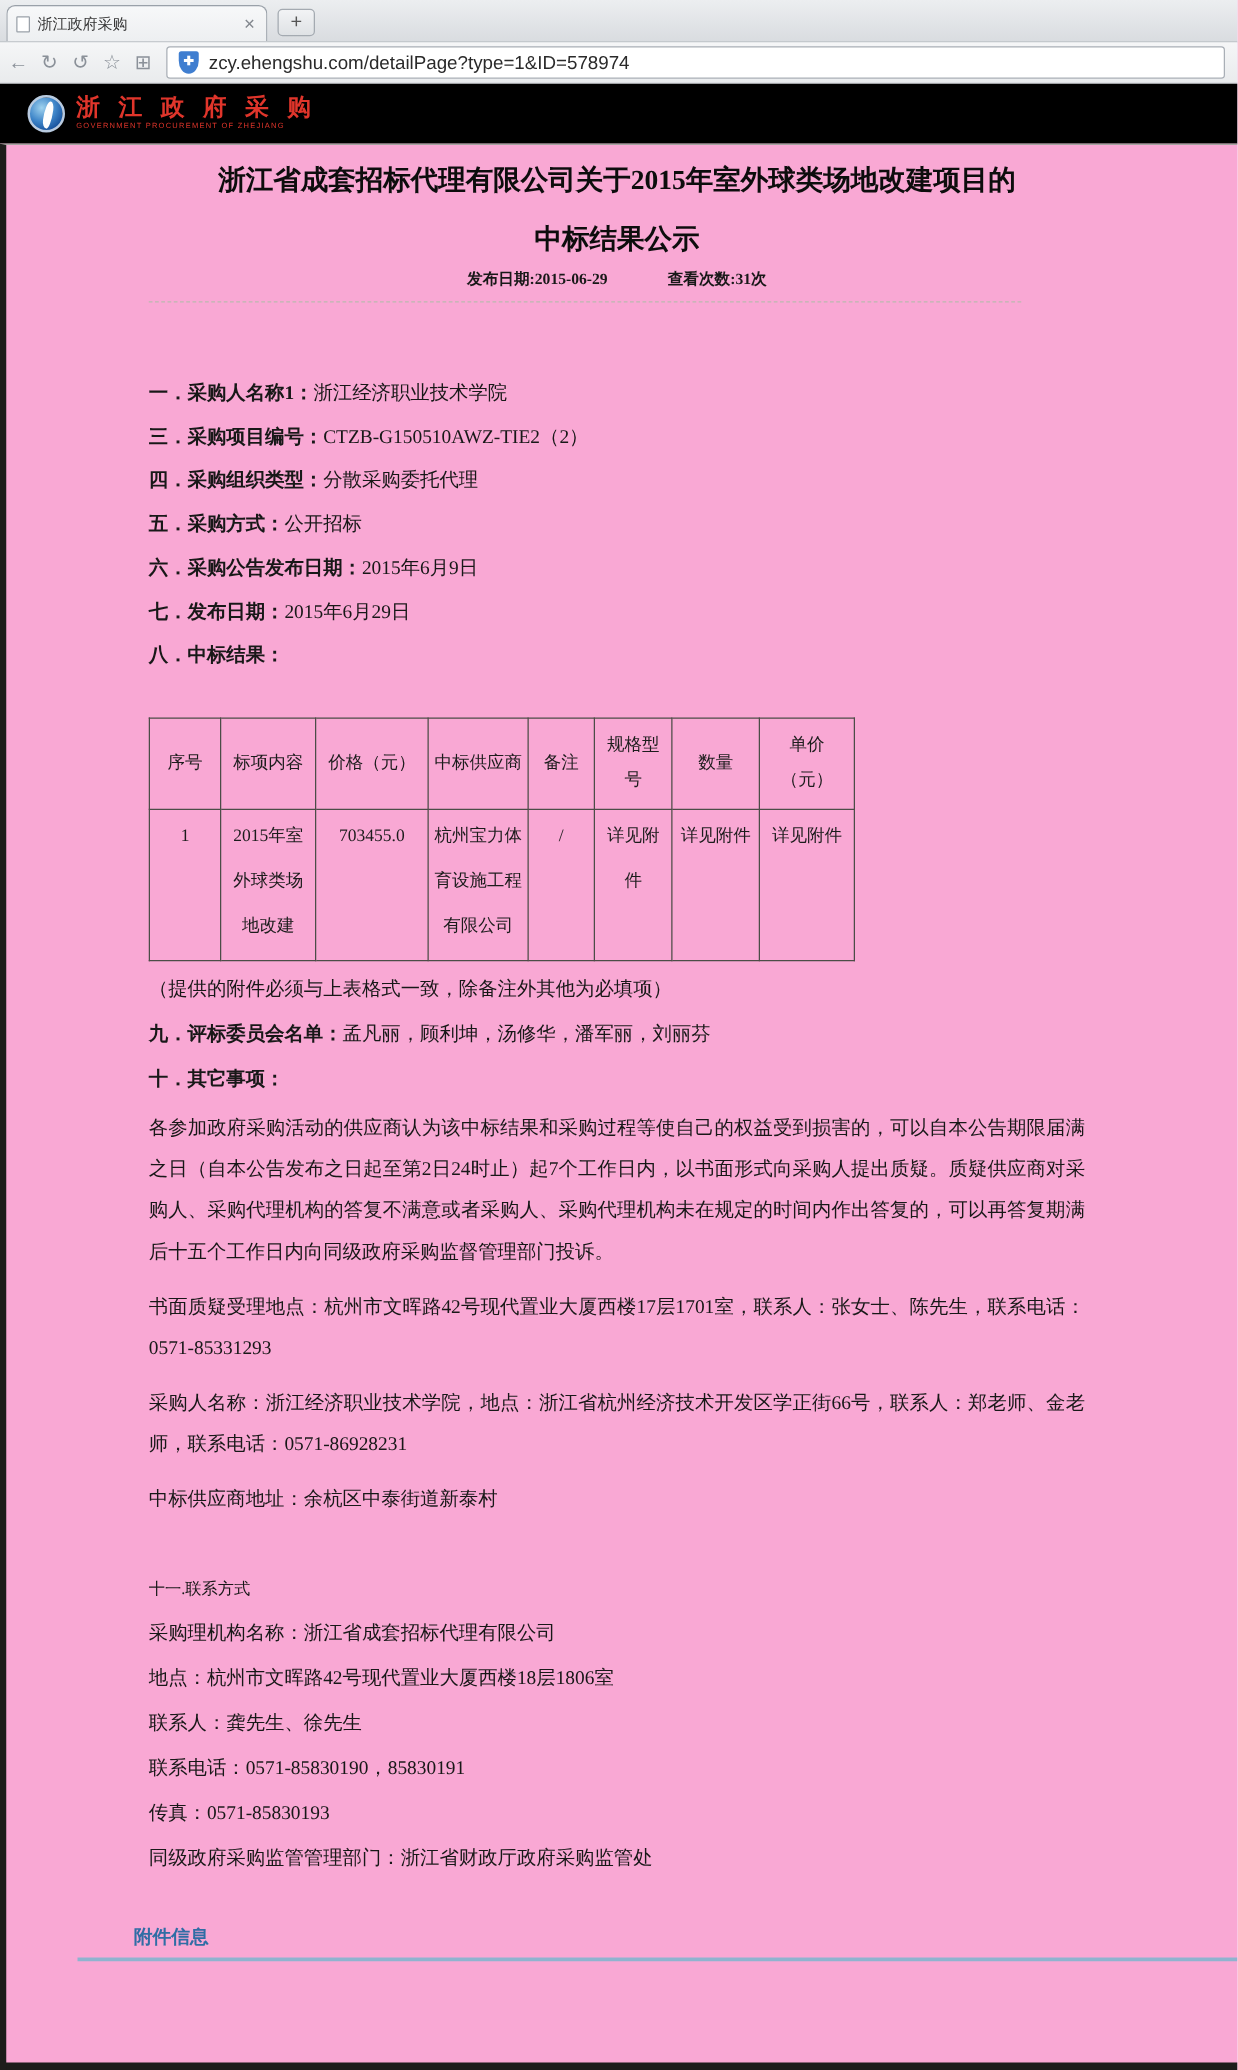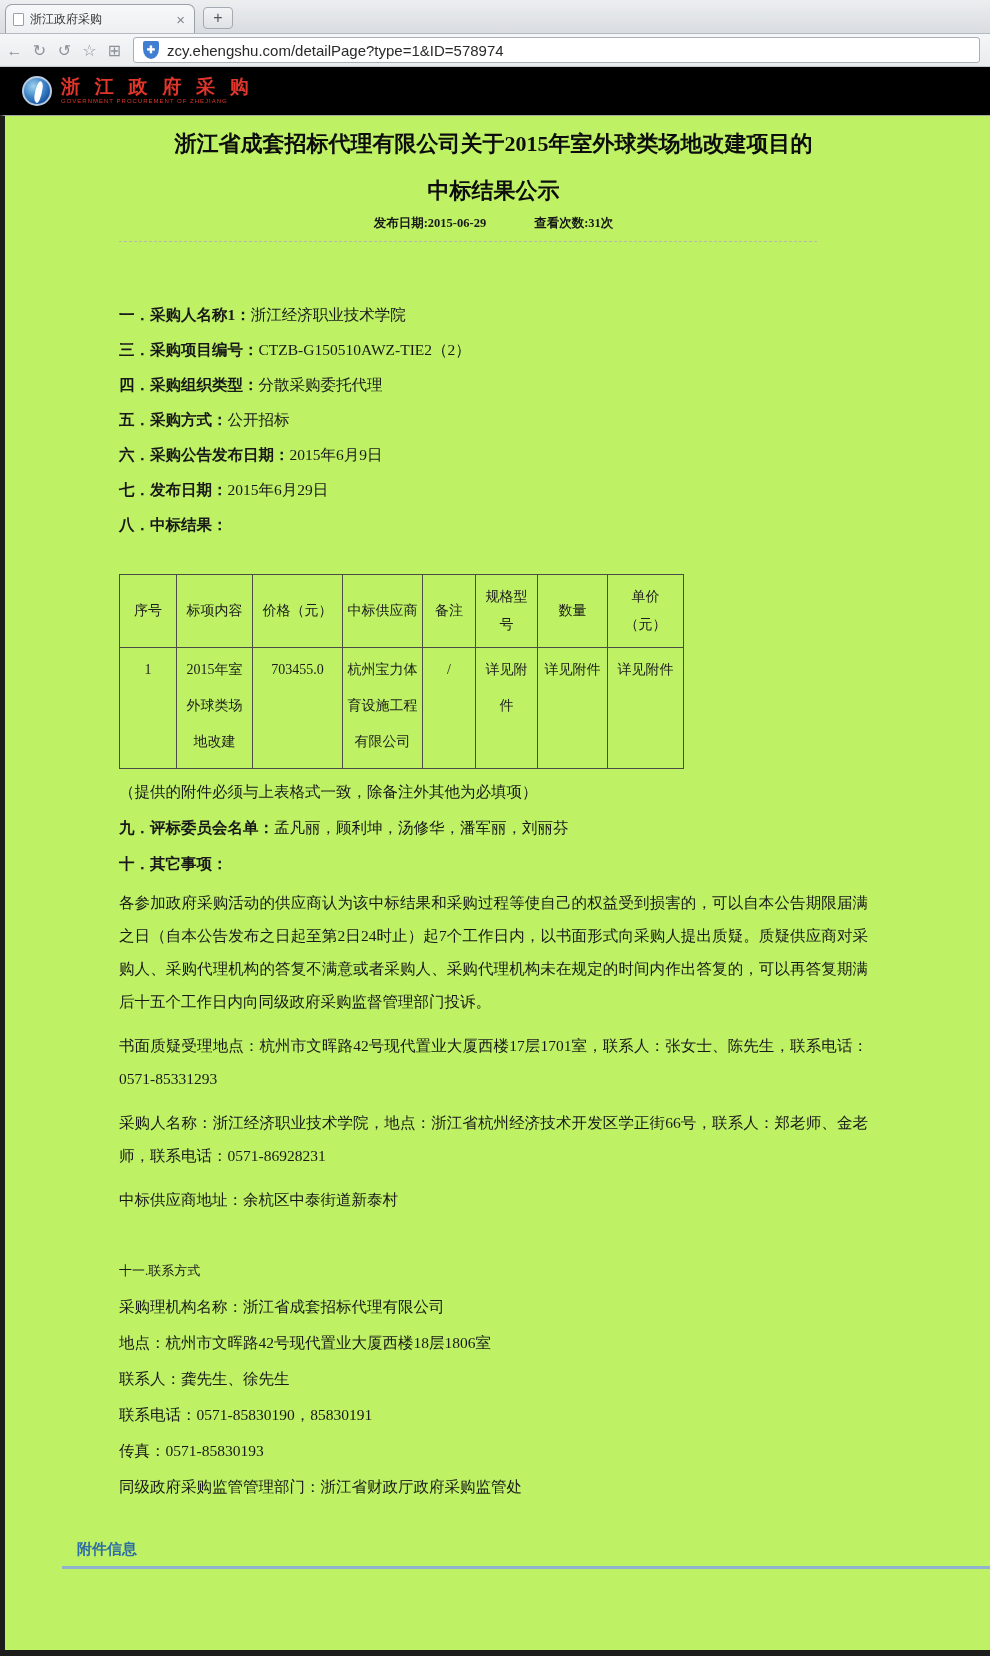--- a/index.html
+++ b/index.html
@@ -2,21 +2,21 @@
 <html><head>
 <meta charset="utf-8">
 <style>
   * { margin:0; padding:0; box-sizing:border-box; }
   html,body { width:990px; }
   body { height:1656px; background:#ffffff; overflow:hidden; font-family:"Liberation Sans",sans-serif; }
 
   
   .tabbar { height:34px; background:linear-gradient(#eceef0,#d9dce0); border-bottom:1px solid #b4bac0;
             display:flex; align-items:flex-end; padding-left:5px; }
-  .tab { width:190px; height:29px; background:linear-gradient(#f7f8f9,#edeff1);
+  .tab { width:209px; height:29px; background:linear-gradient(#f7f8f9,#edeff1);
          border:1px solid #9aa1a9; border-bottom:none; border-radius:7px 7px 0 0;
          display:flex; align-items:center; gap:6px; padding:0 7px; font-size:12px; color:#333; }
   .doc-icon { width:11px; height:13px; background:#fff; border:1px solid #9aa1a9; border-radius:1px; flex:none; }
   .tab-title { flex:1; white-space:nowrap; overflow:hidden; }
   .tab-close { color:#82878e; font-size:15px; line-height:15px; padding:0 2px; cursor:default; }
   .newtab { width:30px; height:22px; margin:0 0 4px 8px; background:linear-gradient(#f2f3f5,#dfe2e5);
             border:1px solid #a4aab1; border-radius:4px; text-align:center; line-height:20px;
             color:#555; font-size:16px; }
   .toolbar { height:33px; background:linear-gradient(#f5f6f7,#e9ebed); border-bottom:1px solid #c6cacf;
              display:flex; align-items:center; padding:0 10px 0 2px; }
@@ -33,21 +33,21 @@
   .logo-mark { width:30px; height:30px; flex:none; border-radius:50%;
                background:radial-gradient(circle at 36% 32%, #9fd2ee 0%, #3f86c9 45%, #154f9b 80%);
                border:2px solid #b9cbe0; position:relative; }
   .logo-mark::after { content:""; position:absolute; left:11px; top:3px; width:7px; height:22px;
                background:#fdfdfd; border-radius:60% 40% 50% 50%/70% 30% 70% 30%; transform:rotate(8deg); }
   .logo-cn { color:#e0352b; font-weight:bold; font-size:19px; letter-spacing:5px;
              font-family:"Liberation Serif",serif; line-height:20px; }
   .logo-en { color:#e0352b; font-size:6px; letter-spacing:1px; line-height:8px; }
 
   
-  .panel { height:1541px; background:#bef264; border-top:1px solid #a6a6a1;
+  .panel { height:1541px; background:#f9a8d4; border-top:1px solid #a6a6a1;
            border-left:5px solid #1d1d1b; border-bottom:6px solid #1d1d1b;
            overflow:hidden; font-family:"Liberation Serif",serif; color:#181818; }
   .content { padding:4px 122px 0 114px; }
 
   .title { font-size:22px; font-weight:bold; text-align:center; line-height:47px; color:#0d0d0d; }
   .meta { display:flex; justify-content:center; gap:48px; font-size:12.5px; font-weight:bold; margin-top:1px; }
   .divider { border:none; border-top:1px dashed #bcb8af; width:698px; margin-top:9px; }
 
   .items { margin-top:62px; }
   .item { font-size:15.5px; line-height:22px; margin-bottom:13px; }
@@ -59,21 +59,21 @@
   .result-table td { line-height:36px; padding:4px 4px 8px; vertical-align:top; word-break:break-all; }
 
   .line { font-size:15.5px; line-height:22px; }
   .note-line  { margin-top:12px; }
   .sec-line   { margin-top:14px; }
   .para { font-size:15.5px; line-height:33px; text-align:justify; margin-top:11px; }
   .contact-title { font-size:13px; font-weight:normal; margin-top:44px; line-height:22px; }
   .contact-line { font-size:15.5px; line-height:22px; margin-top:14px; }
 
   .attachment { margin-top:42px; }
-  .attachment-title { color:#2f6da5; font-weight:bold; font-size:15px; padding-left:72px;
+  .attachment-title { color:#2f6da5; font-weight:bold; font-size:15px; padding-left:102px;
                       font-family:"Liberation Sans",sans-serif; }
   .attachment-rule { height:3px; background:#8fb3cf; margin-left:57px; margin-top:7px; }
 </style>
 </head>
 <body>
 
 <div class="tabbar">
   <div class="tab">
     <span class="doc-icon"></span>
     <span class="tab-title">浙江政府采购</span>

